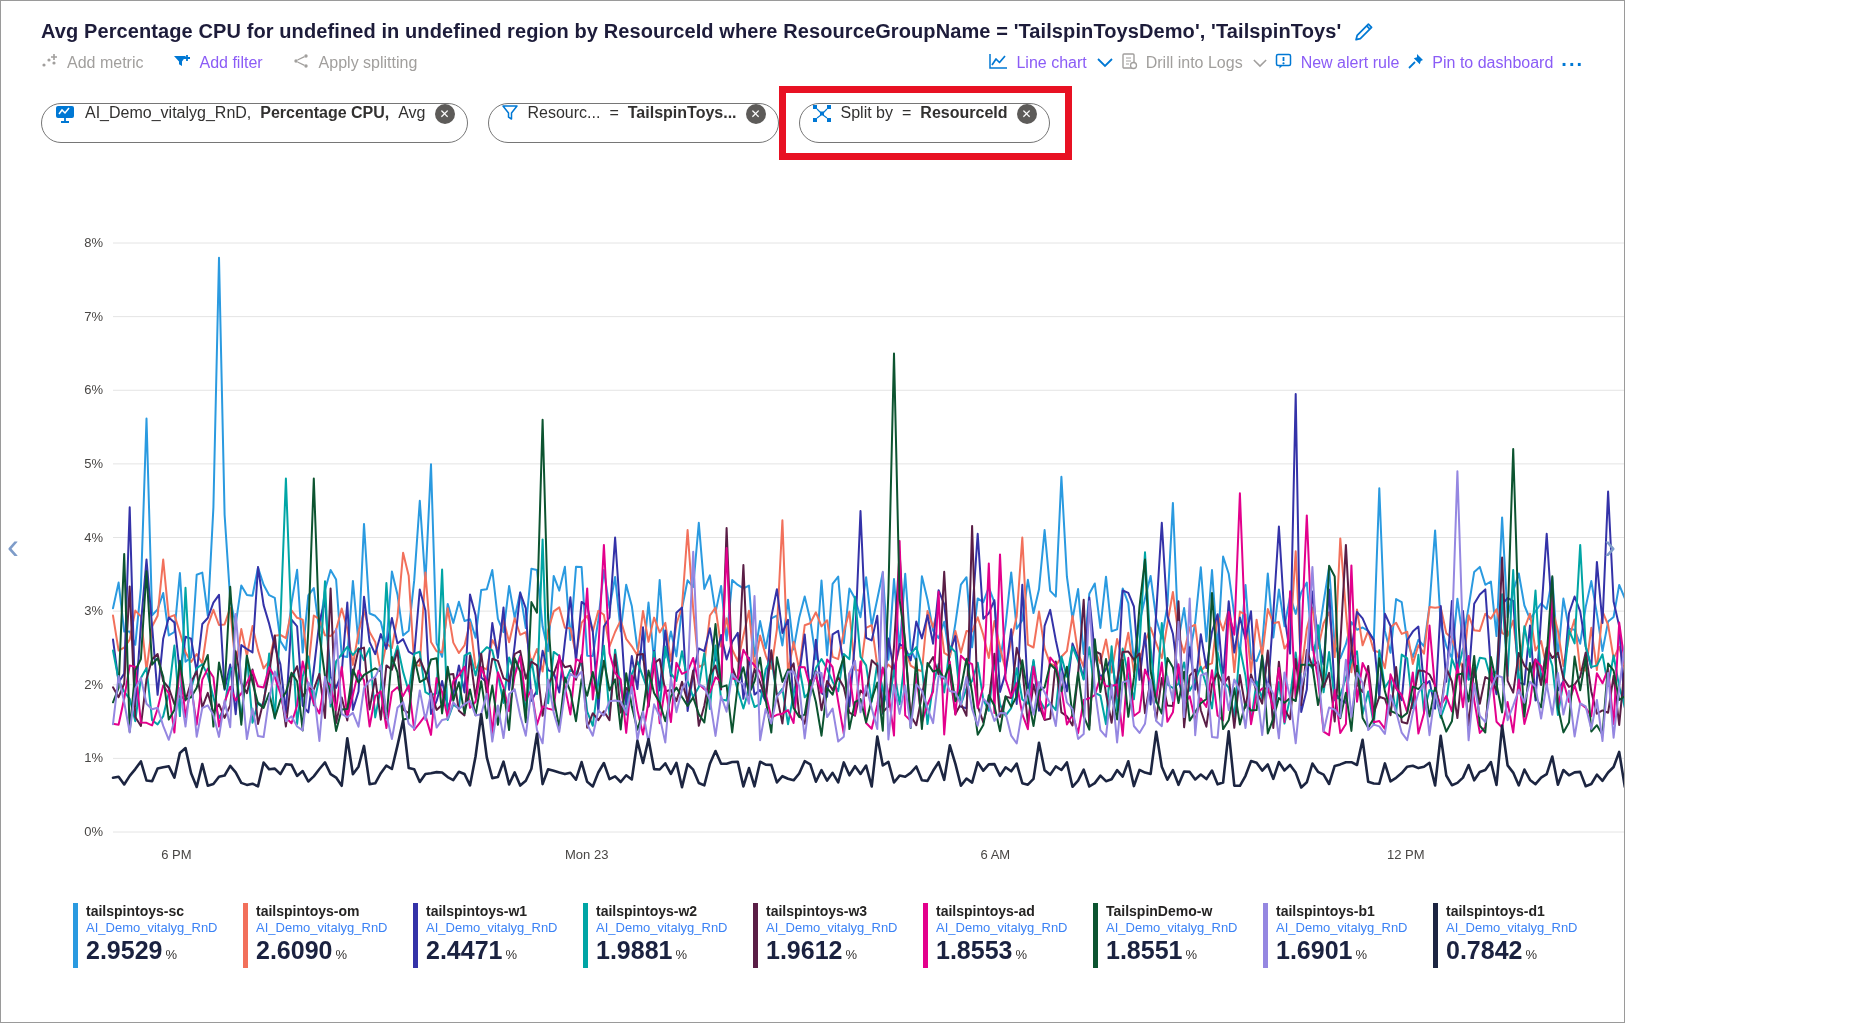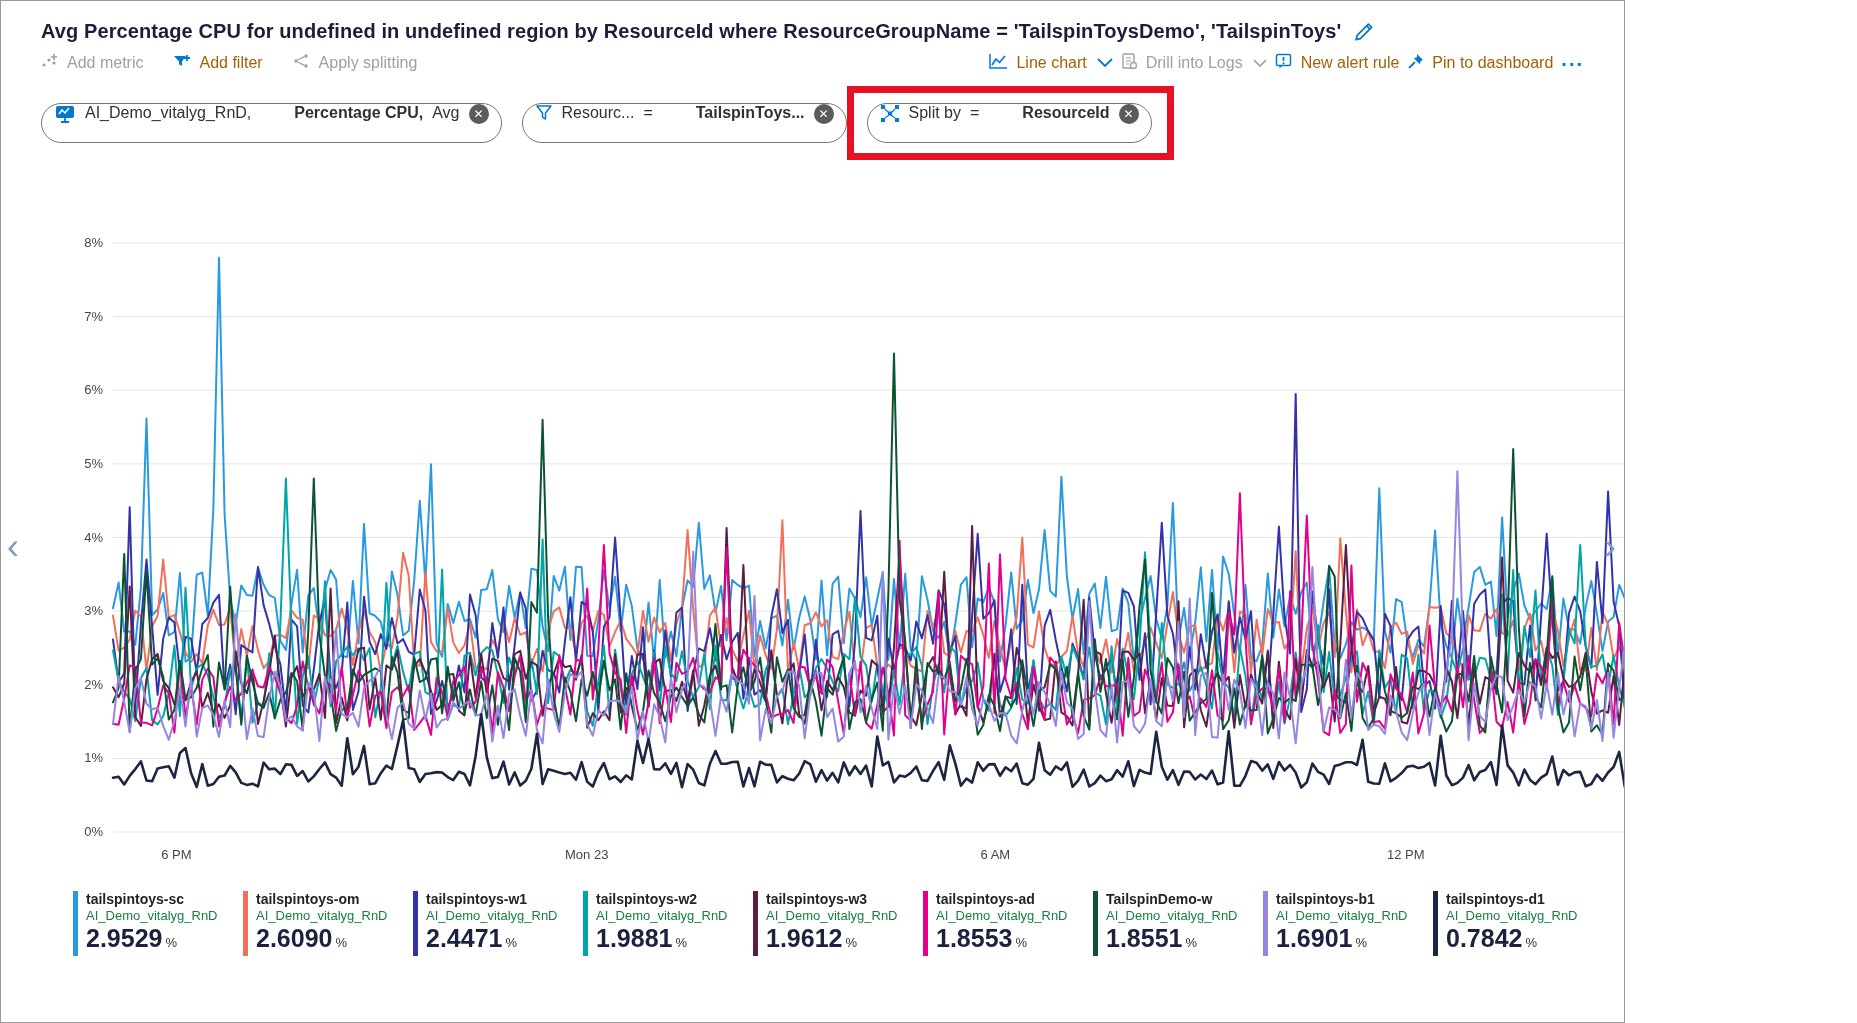--- a/index.html
+++ b/index.html
@@ -9,47 +9,47 @@
 
   
   .title-row { display:flex; align-items:center; gap:12px; padding:18px 40px 0 40px; }
   .page-title { font-size:20px; font-weight:700; color:#1d1c3a; letter-spacing:.1px; }
   .edit-icon { cursor:pointer; display:inline-flex; margin-top:2px; }
 
   
   .toolbar { display:flex; align-items:center; margin-top:0; padding:0 40px; height:40px; }
   .tb-left { display:flex; align-items:center; gap:30px; }
   .tb-right { display:flex; align-items:center; gap:8px; margin-left:auto; }
-  .tb-btn { display:inline-flex; align-items:center; gap:8px; font-size:16px; cursor:pointer; white-space:nowrap; color:#a16207; }
+  .tb-btn { display:inline-flex; align-items:center; gap:8px; font-size:16px; cursor:pointer; white-space:nowrap; color:#8b5cf6; }
   .tb-btn.disabled { color:#a19f9d; cursor:default; }
   .tb-btn .chev { display:inline-flex; margin-left:2px; }
   .more-btn { color:#0078d4; font-size:20px; font-weight:700; letter-spacing:2px; cursor:pointer; line-height:10px; padding-bottom:8px; }
 
   
   .chips-row { display:flex; align-items:center; gap:20px; margin-top:18px; padding:0 40px; height:44px; }
   .chip { display:inline-flex; gap:9px; border:1px solid #767676; border-radius:22px; height:40px; padding:0 12px 0 12px; font-size:16px; color:#323130; background:#fff; cursor:pointer; white-space:nowrap; }
-  .chip b { font-weight:700;margin-left:34px; }
+  .chip b { font-weight:700; }
   .chip .dismiss { width:20px; height:20px; border-radius:50%; background:#5d5b59; color:#fff; font-size:12px; line-height:20px; text-align:center; cursor:pointer; flex:0 0 auto; }
   .chip-highlight-wrap { position:relative; display:inline-flex; }
   .chip-highlight-wrap::before { content:""; position:absolute; inset:-17px -22px -17px -20px; border:7px solid #e81123; pointer-events:none; }
 
   
   .chart-wrap { margin-top:58px; padding:0 40px; position:relative; }
   .axis-label { font-size:13px; fill:#484644; }
   .carousel-chev { position:absolute; top:528px; font-size:36px; color:#7e9cc9; cursor:pointer; line-height:36px; user-select:none; }
   .carousel-chev.left { left:6px; }
   .carousel-chev.right { right:8px; }
 
   
-  .legend-row { display:flex; align-items:flex-start; gap:22px; margin-top:12px; padding:0 40px 0 72px; }
+  .legend-row { display:flex; align-items:flex-start; gap:22px; margin-top:24px; padding:0 40px 0 72px; }
   .legend-item { display:flex; min-width:148px; cursor:pointer; }
   .legend-bar { width:5px; align-self:stretch; flex:0 0 auto; }
   .legend-text { margin-left:8px; }
   .legend-name { font-size:14px; font-weight:700; color:#252423; line-height:17px; }
-  .legend-sub { font-size:13px; color:#15803d; line-height:16px; }
+  .legend-sub { font-size:13px; color:#3b82f6; line-height:16px; }
   .legend-value { font-size:25px; font-weight:700; color:#1b2240; line-height:26px; margin-top:1px; }
   .legend-value .pct { font-size:13px; font-weight:400; color:#323130; margin-left:3px; }
 </style>
 </head>
 <body>
 
 <div class="window">
 
   <div class="title-row">
     <span class="page-title">Avg Percentage CPU for undefined in undefined region by ResourceId where ResourceGroupName = 'TailspinToysDemo', 'TailspinToys'</span>

